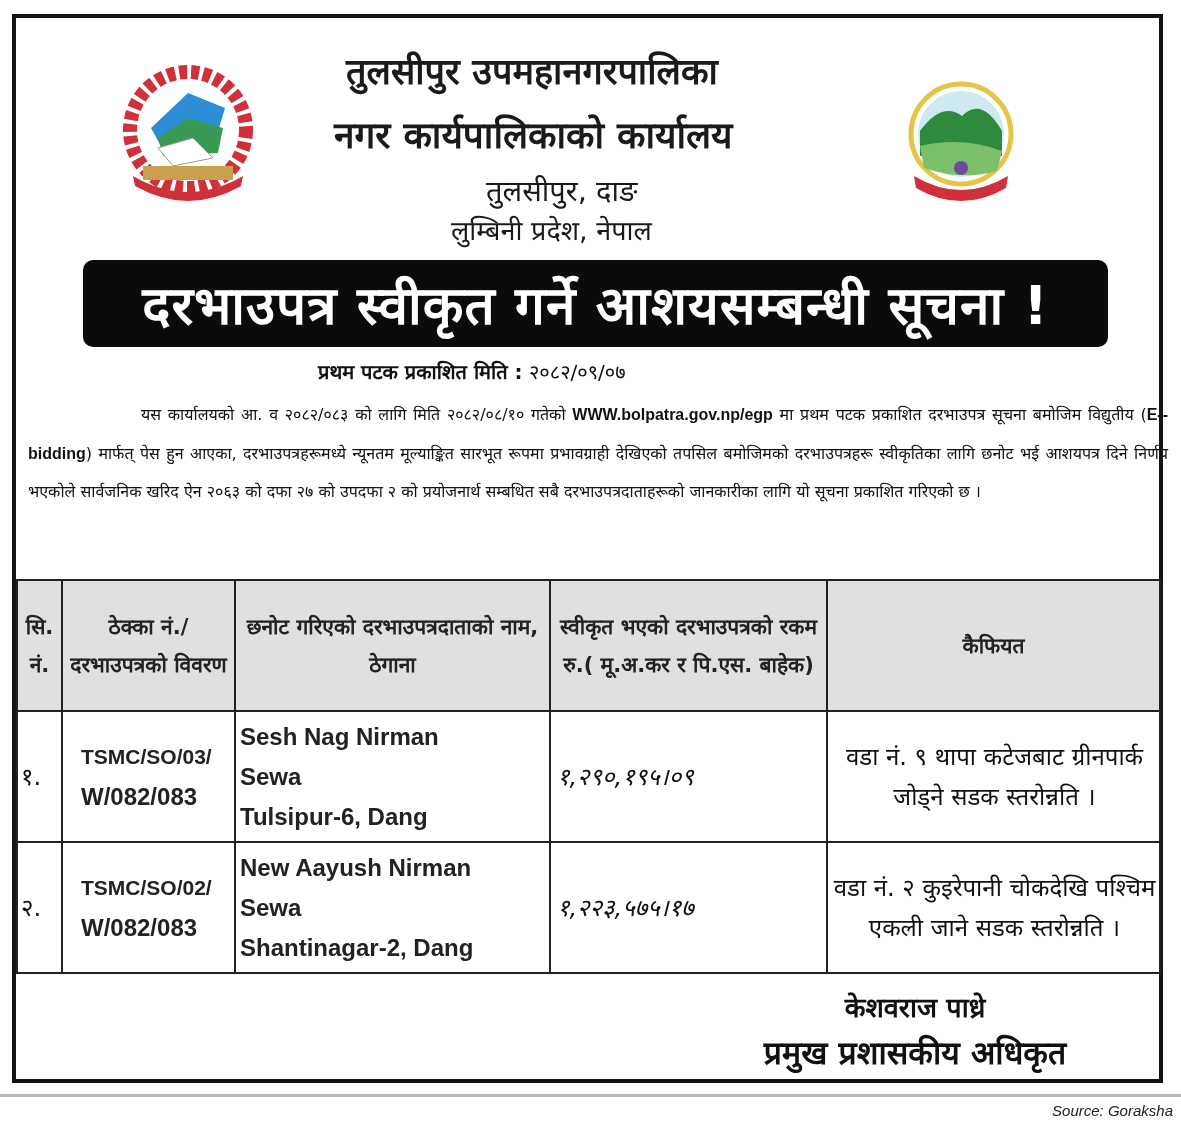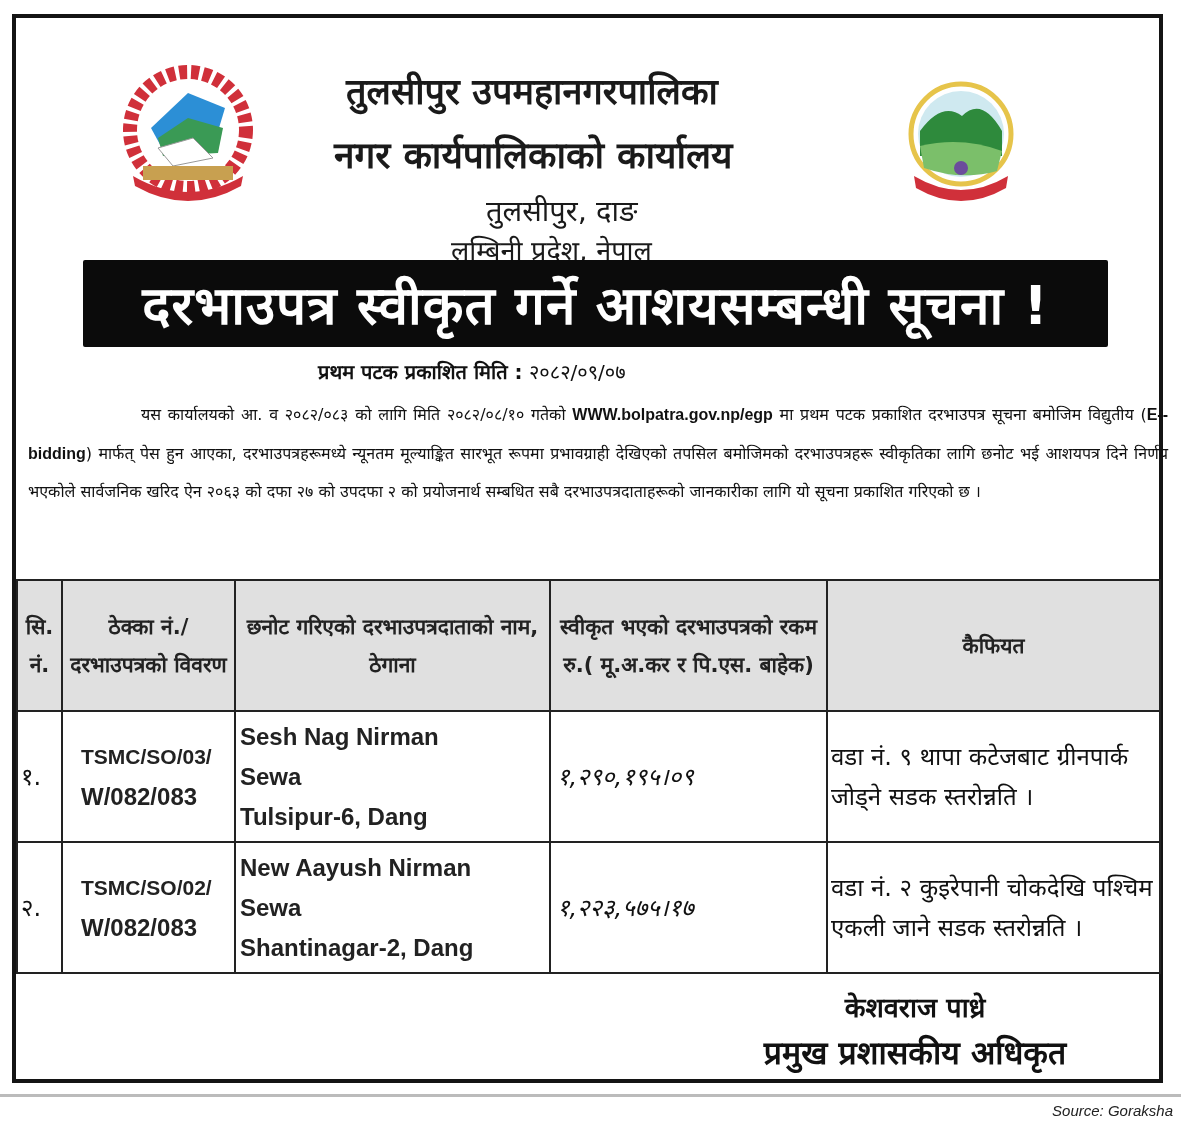--- a/index.html
+++ b/index.html
@@ -7,47 +7,47 @@
     width: 1181px; height: 1126px; background: #ffffff; position: relative; overflow: hidden;
     font-family: "DejaVu Sans", sans-serif; color: #111;
   }
   .frame {
     position: absolute; left: 12px; top: 14px; width: 1151px; height: 1069px;
     border: 4px solid #141414; box-sizing: border-box; background: #fff;
   }
   .logo { position: absolute; }
   .logo-left { left: 97px; top: 40px; width: 150px; height: 150px; }
   .logo-right { left: 886px; top: 58px; width: 118px; height: 130px; }
-  .hdr-line { position: absolute; left: 0; width: 100%; text-align: center; font-weight: bold; color: #1a1a1a; margin-top: 20px; }
+  .hdr-line { position: absolute; left: 0; width: 100%; text-align: center; font-weight: bold; color: #1a1a1a; }
   .hdr1 { top: 28px; font-size: 36px; left: 330px; width: 510px; text-align: left; }
   .hdr2 { top: 90px; font-size: 37px; left: 318px; width: 540px; text-align: left; }
   .hdr3 { top: 152px; font-size: 29px; font-weight: normal; left: 470px; width: 220px; text-align: left; }
   .hdr4 { top: 193px; font-size: 27px; font-weight: normal; left: 435px; width: 300px; text-align: left; }
   .banner {
     position: absolute; left: 67px; top: 242px; width: 1025px; height: 87px; background: #0b0b0b;
-    border-radius: 2px; color: #fff; font-weight: bold; font-size: 53px; display: flex; align-items: center; justify-content: center;
+    border-radius: 10px; color: #fff; font-weight: bold; font-size: 53px; display: flex; align-items: center; justify-content: center;
     letter-spacing: 1px;
   }
   .pubdate { position: absolute; left: 302px; top: 340px; font-size: 20px; }
   .pubdate .lbl { font-weight: bold; }
   .para { position: absolute; left: 12px; top: 378px; width: 1140px; font-size: 16px; line-height: 38.6px; text-align: justify; }
   .para .indent { display: inline-block; width: 113px; }
   .para b { font-family: "Liberation Sans", sans-serif; font-weight: bold; }
   table.notice-table {
     position: absolute; left: 0px; top: 561px; width: 1143px; border-collapse: collapse; table-layout: fixed;
   }
   table.notice-table th, table.notice-table td { border: 2px solid #222; box-sizing: border-box; vertical-align: middle; }
   table.notice-table th { background: #e0e0e0; font-size: 21px; line-height: 38px; font-weight: bold; text-align: center; color: #222; height: 131px; padding: 0 2px; }
   table.notice-table td { height: 131px; font-size: 24px; line-height: 40px; }
   td.sn { text-align: left; padding-left: 3px; font-size: 24px; }
   td.contract { font-family: "Liberation Sans", sans-serif; font-size: 27px; line-height: 40px; padding-left: 18px; font-weight: bold; color: #222; }
   td.contract .small { font-size: 21px; }
   td.bidder { font-family: "Liberation Sans", sans-serif; font-size: 29px; line-height: 40px; padding-left: 4px; font-weight: bold; color: #222; }
   td.amount { font-size: 26px; padding-left: 6px; font-style: italic; }
-  td.remarks { font-size: 24px; line-height: 42px; padding-left: 3px; }
+  td.remarks { font-size: 24px; line-height: 42px; padding-left: 3px; text-align: center; }
   .sig { position: absolute; top: 988px; text-align: center; font-weight: bold; }
   .sig-name { left: 800px; width: 230px; font-size: 27px; }
   .sig-title { top: 1030px; left: 720px; width: 390px; font-size: 32px; }
   .source-rule { position: absolute; left: 0; top: 1094px; width: 1181px; height: 3px; background: #bbb; }
   .source { position: absolute; right: 8px; top: 1102px; font-family: "Liberation Sans", sans-serif; font-style: italic; font-size: 15px; color: #222; }
 </style>
 </head>
 <body>
 
 <div class="frame">

